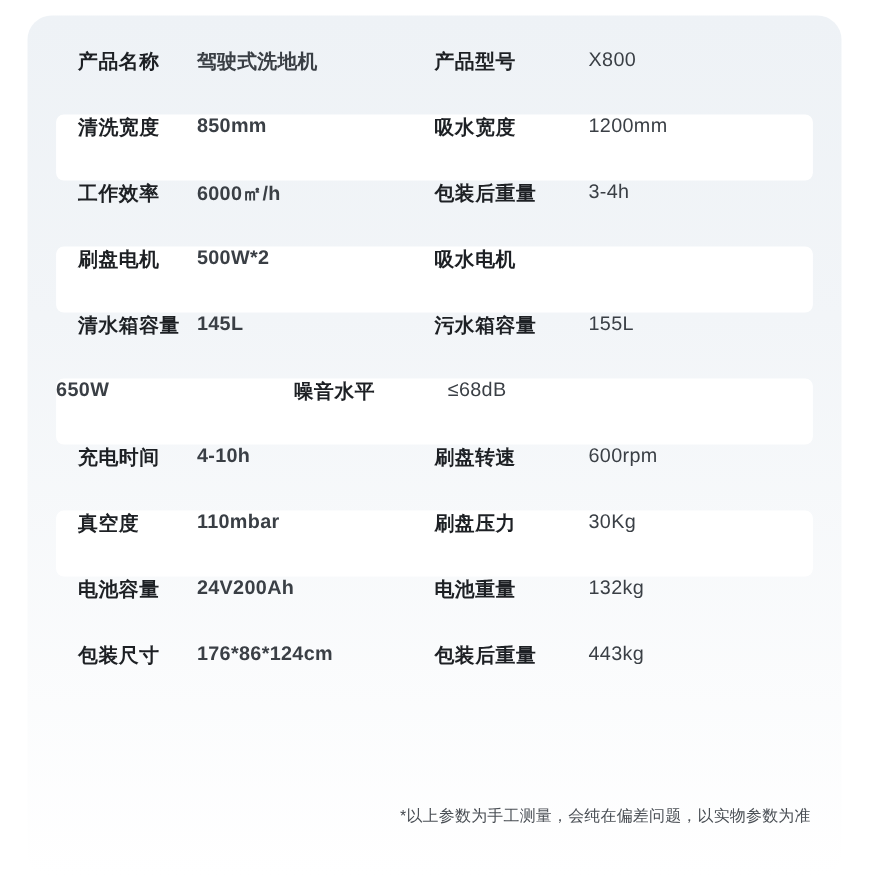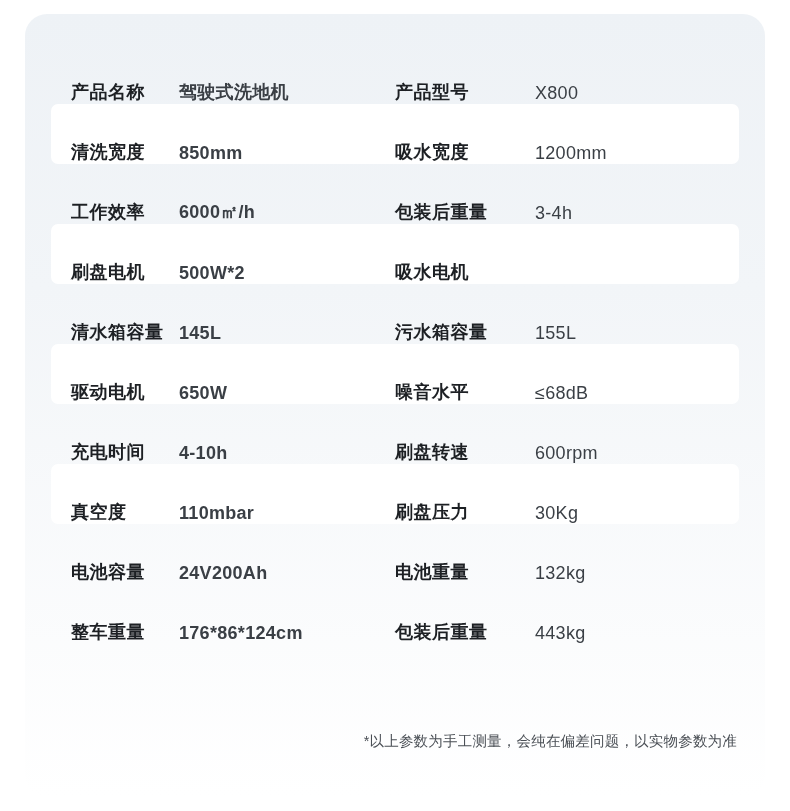--- a/index.html
+++ b/index.html
@@ -34,21 +34,21 @@
     display: flex;
     align-items: center;
     height: 60px;
     border-radius: 7px;
   }
   .spec-row.alt {
     background: #ffffff;
   }
   .cell {
     display: flex;
-    align-items: flex-end;
+    align-items: flex-start;
     height: 100%;
   }
   .col-label-1 { width: 128px; padding-left: 20px; box-sizing: border-box; }
   .col-value-1 { width: 216px; font-weight: bold; }
   .col-label-2 { width: 140px; }
   .col-value-2 { width: 180px; }
   .label {
     font-weight: bold;
     font-size: 18px;
     color: #1d2024;
@@ -141,23 +141,20 @@
         </div>
       <div class="cell col-label-2">
           <span class="label">污水箱容量</span>
         </div>
       <div class="cell col-value-2">
           <span class="value">155L</span>
         </div>
     </div>
 
     <div class="spec-row alt">
-      <div class="cell col-label-1">
-          <span class="label">驱动电机</span>
-        </div>
       <div class="cell col-value-1">
           <span class="value">650W</span>
         </div>
       <div class="cell col-label-2">
           <span class="label">噪音水平</span>
         </div>
       <div class="cell col-value-2">
           <span class="value">≤68dB</span>
         </div>
     </div>
@@ -203,21 +200,21 @@
           <span class="label">电池重量</span>
         </div>
       <div class="cell col-value-2">
           <span class="value">132kg</span>
         </div>
     </div>
 
 
     <div class="spec-row">
       <div class="cell col-label-1">
-          <span class="label">整车重量</span>
+          <span class="label">包装尺寸</span>
         </div>
       <div class="cell col-value-1">
           <span class="value">176*86*124cm</span>
         </div>
       <div class="cell col-label-2">
           <span class="label">包装后重量</span>
         </div>
       <div class="cell col-value-2">
           <span class="value">443kg</span>
         </div>

